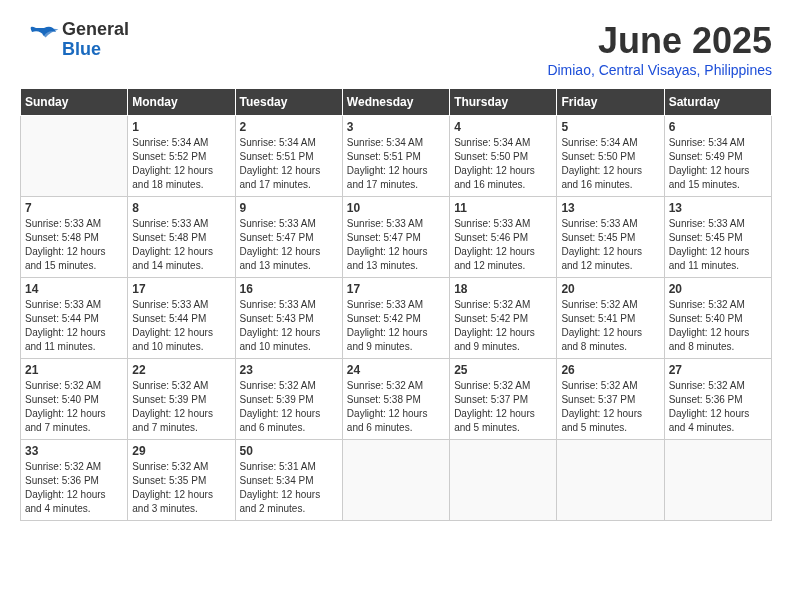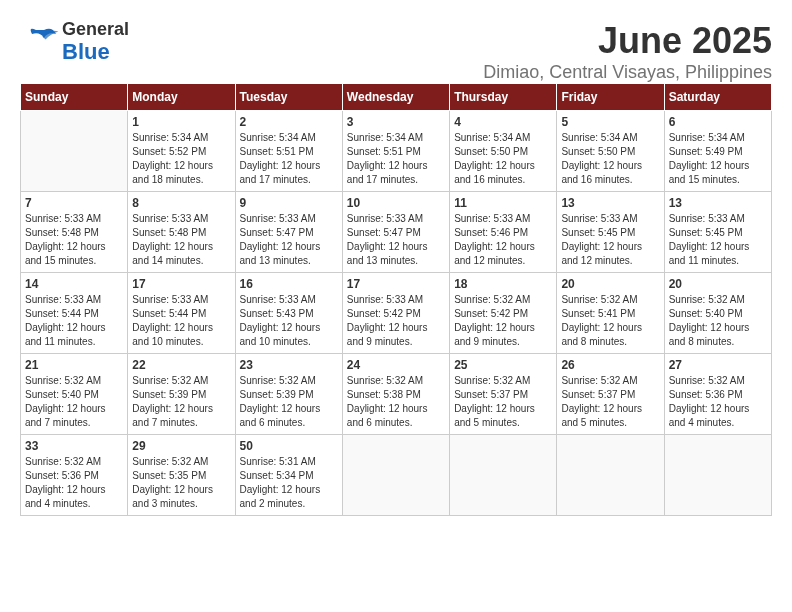--- a/index.html
+++ b/index.html
@@ -7,41 +7,41 @@
       font-family: Arial, sans-serif;
       background: #fff;
       width: 792px;
       min-height: 612px;
       padding: 20px;
     }
     .header {
       display: flex;
       justify-content: space-between;
       align-items: flex-start;
-      margin-bottom: 0;
+      margin-bottom: 10px;
     }
     .title-block {
       text-align: right;
     }
     .month-title {
       font-size: 36px;
       font-weight: bold;
       color: #333;
     }
     .location {
-      font-size: 18px;
-      color: #737373;
+      font-size: 14px;
+      color: #1d4ed8;
     }
     .calendar {
       width: 100%;
       border-collapse: collapse;
       font-size: 11px;
     }
     .calendar th {
-      background: #7f1d1d;
+      background: #404040;
       color: #fff;
       padding: 6px 4px;
       text-align: left;
       font-size: 12px;
       border: 1px solid #fff;
     }
     .calendar td {
       border: 1px solid #ccc;
       vertical-align: top;
       padding: 4px;
@@ -79,21 +79,21 @@
       display: flex;
       flex-direction: column;
       line-height: 1.1;
     }
     .logo-general {
       font-size: 18px;
       font-weight: bold;
       color: #333;
     }
     .logo-blue-text {
-      font-size: 22px;
+      font-size: 18px;
       font-weight: bold;
       color: #1a6abf;
     }
   </style>
 </head>
 <body>
 
 <div class="header">
   <div class="logo-container">
     <svg class="logo-icon" viewBox="0 0 50 50">

